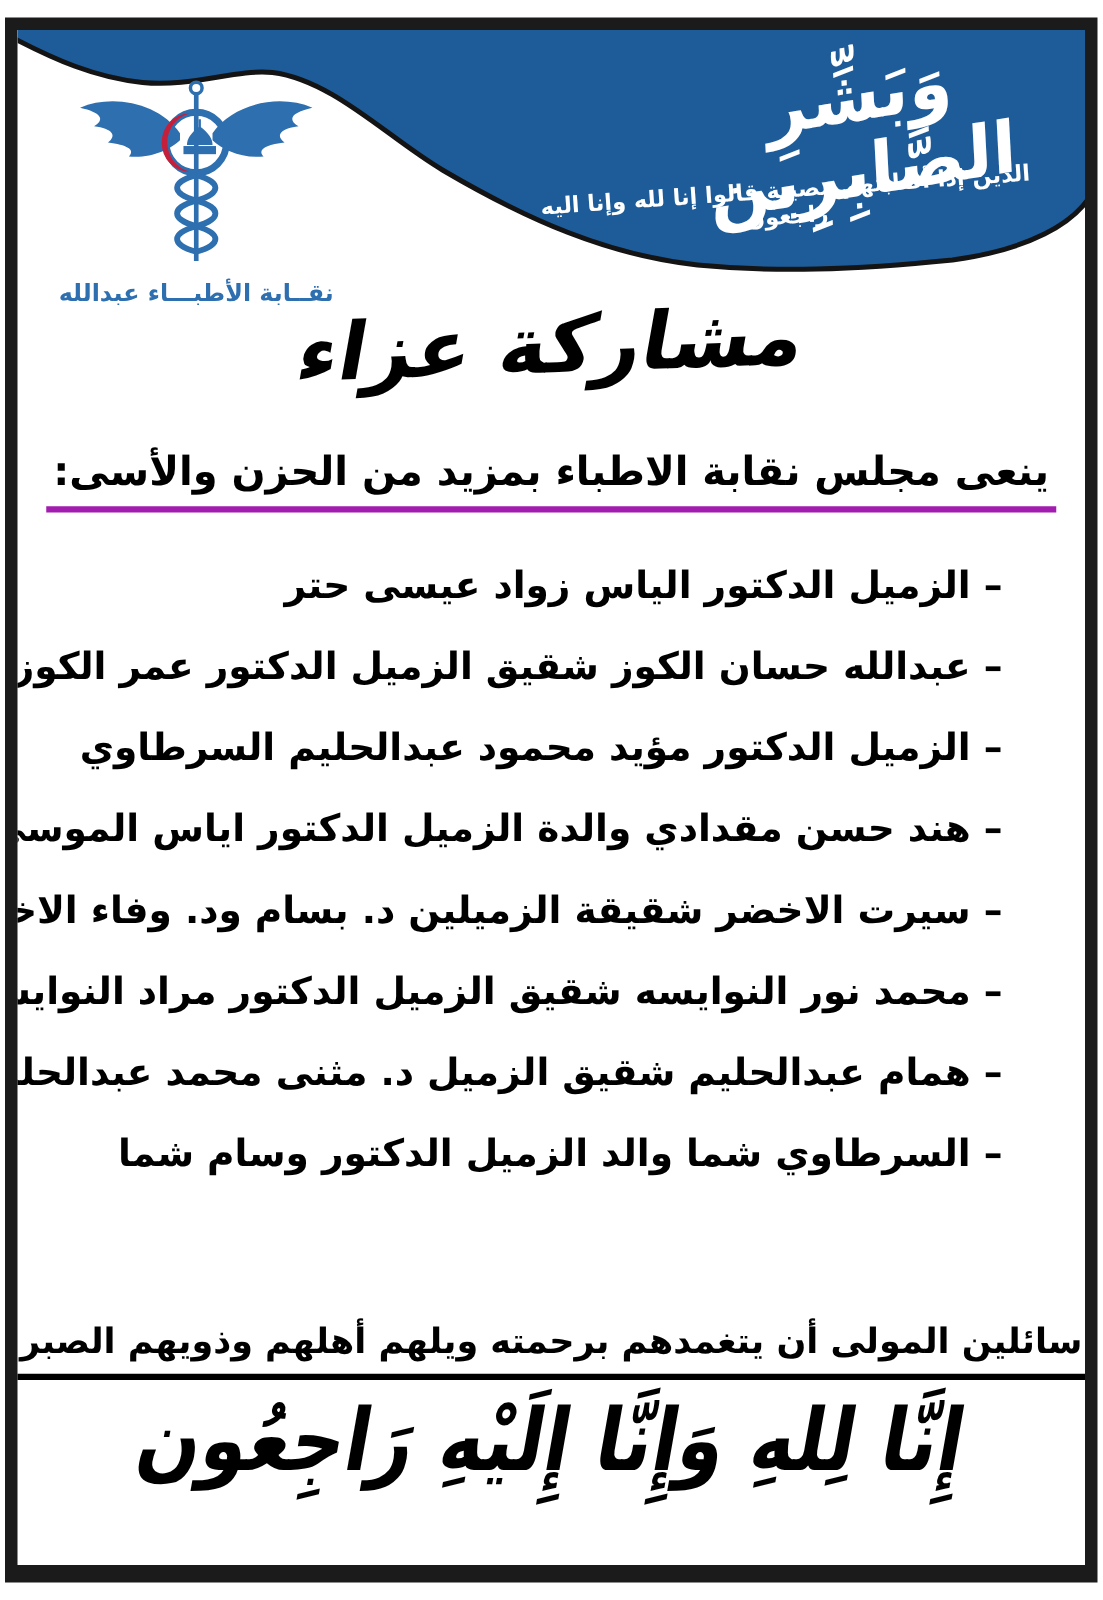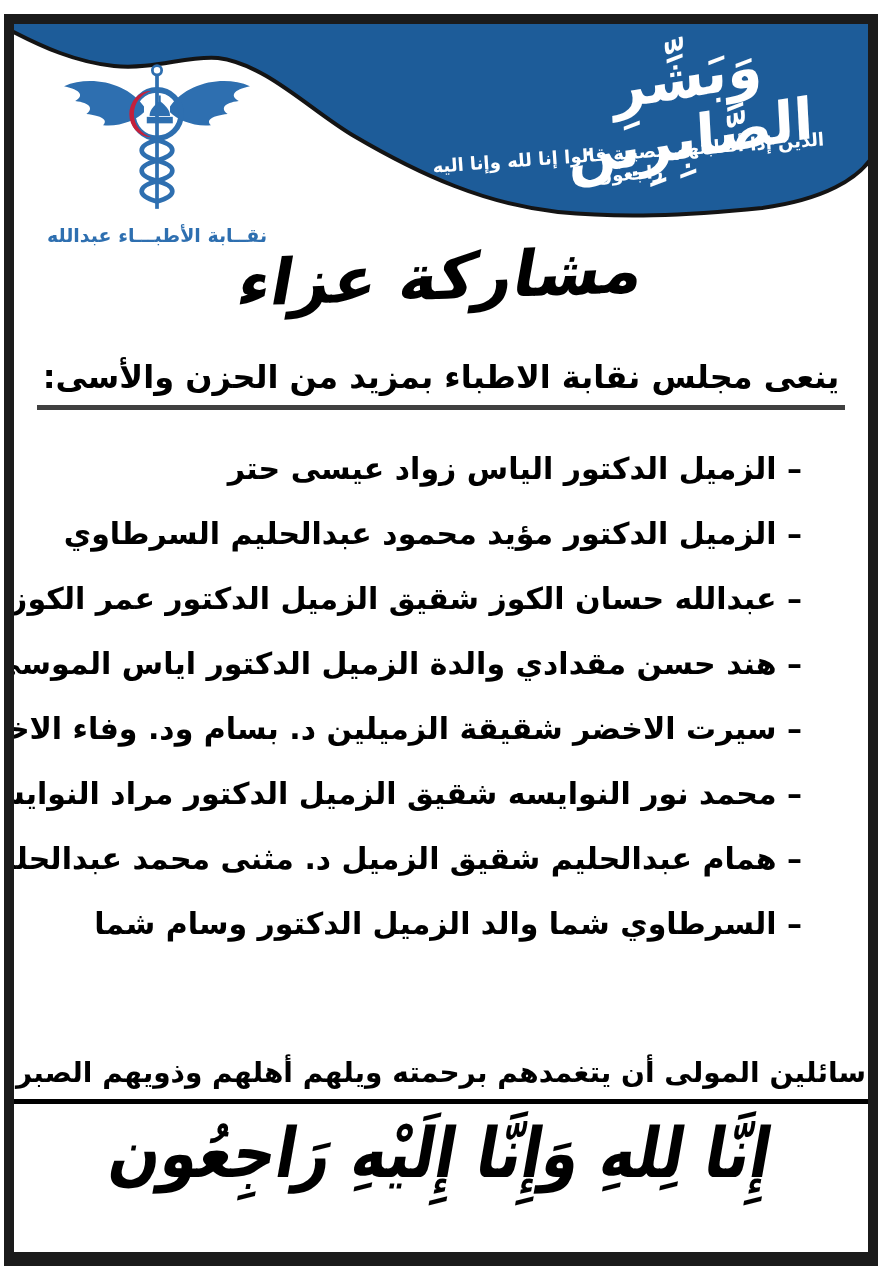--- a/index.html
+++ b/index.html
@@ -28,21 +28,21 @@
   .logo svg{display:block;margin:0 auto;width:220px;height:158px;}
   .cad-stroke{stroke:var(--logo-blue);fill:none;}
   .cad-fill{fill:var(--logo-blue);}
   .cad-red{fill:var(--crescent-red);}
   .org-name{margin-top:4px;color:var(--logo-blue);font-size:19px;font-weight:bold;direction:rtl;}
   
   .title{position:absolute;top:218px;left:0;width:100%;text-align:center;font-size:64px;font-weight:bold;
          direction:rtl;transform:skewX(-12deg) rotate(-2deg);line-height:1.1;}
   
   .announce-wrap{position:absolute;top:334px;left:0;width:100%;text-align:center;direction:rtl;}
-  .announce{display:inline-block;font-size:32px;font-weight:bold;border-bottom:5px solid #404040;
+  .announce{display:inline-block;font-size:32px;font-weight:bold;border-bottom:5px solid #a21caf;
             padding:0 6px 9px 6px;}
   
   .list{position:absolute;top:424px;right:66px;left:20px;direction:rtl;text-align:right;}
   .row{font-size:30px;font-weight:bold;line-height:41px;margin-bottom:24px;white-space:nowrap;}
   
   .prayer-wrap{position:absolute;top:1032px;left:0;width:100%;text-align:center;direction:rtl;}
   .prayer{display:inline-block;font-size:28px;font-weight:bold;border-bottom:5px solid #000;
           padding:0 2px 10px 2px;white-space:nowrap;}
   
   .closing{position:absolute;top:1094px;left:0;width:100%;text-align:center;font-size:60px;font-weight:bold;
@@ -91,22 +91,22 @@
     </div>
 
     <div class="title" dir="rtl">مشاركة عزاء</div>
 
     <div class="announce-wrap">
       <span class="announce" dir="rtl">ينعى مجلس نقابة الاطباء بمزيد من الحزن والأسى:</span>
     </div>
 
     <div class="list">
       <div class="row">– الزميل الدكتور الياس زواد عيسى حتر</div>
+      <div class="row">– عبدالله حسان الكوز شقيق الزميل الدكتور عمر الكوز</div>
       <div class="row">– الزميل الدكتور مؤيد محمود عبدالحليم السرطاوي</div>
-      <div class="row">– عبدالله حسان الكوز شقيق الزميل الدكتور عمر الكوز</div>
       <div class="row">– هند حسن مقدادي والدة الزميل الدكتور اياس الموسى</div>
       <div class="row">– سيرت الاخضر شقيقة الزميلين د. بسام ود. وفاء الاخضر</div>
       <div class="row">– محمد نور النوايسه شقيق الزميل الدكتور مراد النوايسة</div>
       <div class="row">– همام عبدالحليم شقيق الزميل د. مثنى محمد عبدالحليم</div>
       <div class="row">– السرطاوي شما والد الزميل الدكتور وسام شما</div>
     </div>
 
     <div class="prayer-wrap">
       <span class="prayer" dir="rtl">سائلين المولى أن يتغمدهم برحمته ويلهم أهلهم وذويهم الصبر والسلوان</span>
     </div>

